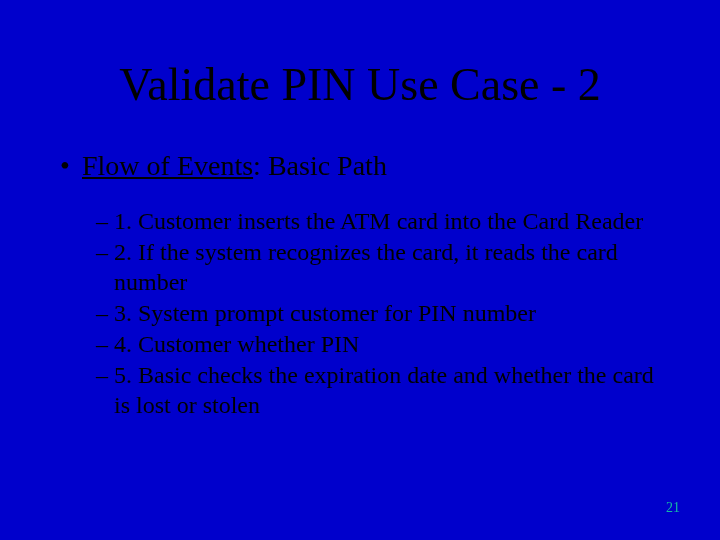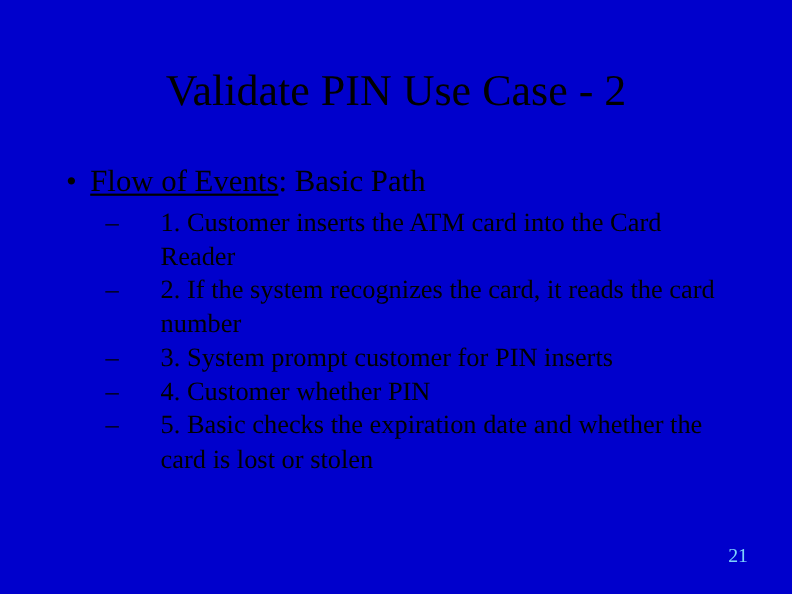--- a/index.html
+++ b/index.html
@@ -17,32 +17,32 @@
     height: 540px;
     position: relative;
     box-sizing: border-box;
   }
   .title {
     position: absolute;
     top: 58px;
     left: 0;
     width: 100%;
     text-align: center;
-    font-size: 40px;
+    font-size: 46px;
     font-weight: normal;
   }
   .body {
     position: absolute;
     top: 150px;
     left: 60px;
     right: 60px;
   }
   .level1 {
     font-size: 28px;
-    margin-bottom: 6px;
+    margin-bottom: 24px;
   }
   .level1 .bullet {
     display: inline-block;
     width: 22px;
   }
   .level1 .underline {
     text-decoration: underline;
   }
   .level2 {
     font-size: 24px;
@@ -52,29 +52,28 @@
   .level2 .item {
     display: flex;
     align-items: flex-start;
   }
   .level2 .dash {
     flex: 0 0 auto;
     padding-right: 6px;
   }
   .level2 .text {
     flex: 1 1 auto;
-    margin-left: 32px;
   }
   .level2 .idx {}
   .pagenum {
     position: absolute;
     bottom: 24px;
     right: 40px;
-    font-size: 18px;
-    color: #7dd3fc;
+    font-size: 14px;
+    color: #14b8a6;
   }
 </style>
 </head>
 <body>
 
 <div class="slide">
 
   <div class="title">Validate PIN Use Case - 2</div>
 
   <div class="body">
@@ -87,21 +86,21 @@
       <div class="item">
         <span class="dash">–</span>
         <span class="text"><span class="idx">1. </span><span>Customer inserts the ATM card into the Card Reader</span></span>
       </div>
       <div class="item">
         <span class="dash">–</span>
         <span class="text"><span class="idx">2. </span><span>If the system recognizes the card, it reads the card number</span></span>
       </div>
       <div class="item">
         <span class="dash">–</span>
-        <span class="text"><span class="idx">3. </span><span>System prompt customer for PIN inserts</span></span>
+        <span class="text"><span class="idx">3. </span><span>System prompt customer for PIN number</span></span>
       </div>
       <div class="item">
         <span class="dash">–</span>
         <span class="text"><span class="idx">4. </span><span>Customer whether PIN</span></span>
       </div>
       <div class="item">
         <span class="dash">–</span>
         <span class="text"><span class="idx">5. </span><span>Basic checks the expiration date and whether the card is lost or stolen</span></span>
       </div>
     </div>

